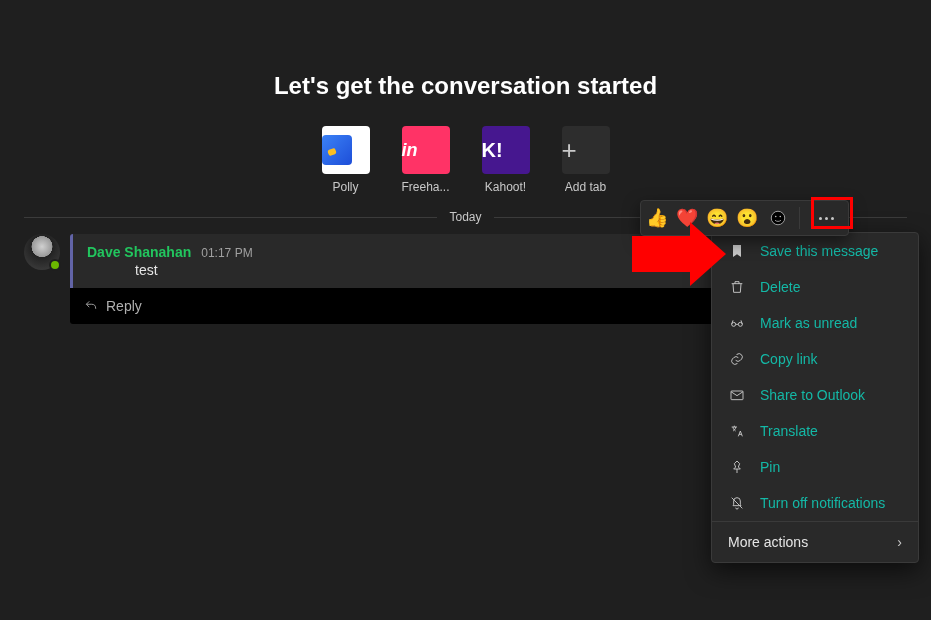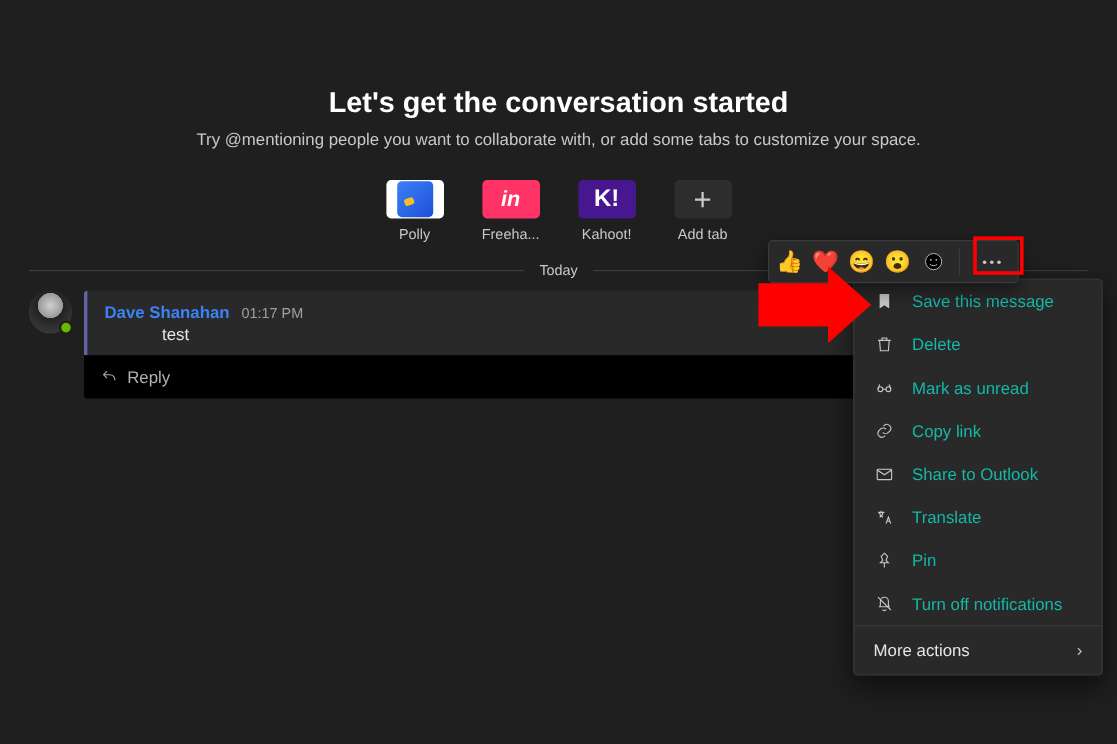--- a/index.html
+++ b/index.html
@@ -34,25 +34,24 @@
       margin-top: 26px;
     }
     .tab-tile {
       display: flex;
       flex-direction: column;
       align-items: center;
       width: 64px;
     }
     .tile-icon {
       width: 48px;
-      height: 32px;
+      height: 48px;
       border-radius: 4px;
       display: flex;
       align-items: center;
-      justify-content: center;
       margin-bottom: 6px;
     }
     .tile-polly { background: #fff; }
     .tile-freehand { background: #ff3366; }
     .tile-kahoot { background: #46178f; }
     .tile-add { background: #2d2d2d; }
     .tile-label {
       font-size: 12px;
       color: #c8c8c8;
       white-space: nowrap;
@@ -145,21 +144,21 @@
       border-radius: 3px 3px 0 0;
     }
     .msg-header {
       display: flex;
       gap: 10px;
       align-items: baseline;
       margin-bottom: 2px;
     }
     .msg-author {
       font-weight: 600;
-      color: #3b82f6;
+      color: #22c55e;
     }
     .msg-time {
       font-size: 12px;
       color: #a0a0a0;
     }
     .msg-text {
       color: #e5e5e5;
       margin-left: 48px;
     }
     .reply-bar {
@@ -313,21 +312,20 @@
       border-bottom: 32px solid transparent;
       border-left: 36px solid #ff0000;
     }
     .sticker-icon svg { stroke:#c8c8c8; }
   </style>
 </head>
 <body>
 
 <div class="header-area">
   <div class="header-title">Let's get the conversation started</div>
-  <div class="header-subtitle">Try @mentioning people you want to collaborate with, or add some tabs to customize your space.</div>
 
   <div class="tab-tiles">
     <div class="tab-tile">
       <div class="tile-icon tile-polly">
           <div class="polly-inner"></div>
         </div>
       <div class="tile-label">Polly</div>
     </div>
     <div class="tab-tile">
       <div class="tile-icon tile-freehand">

